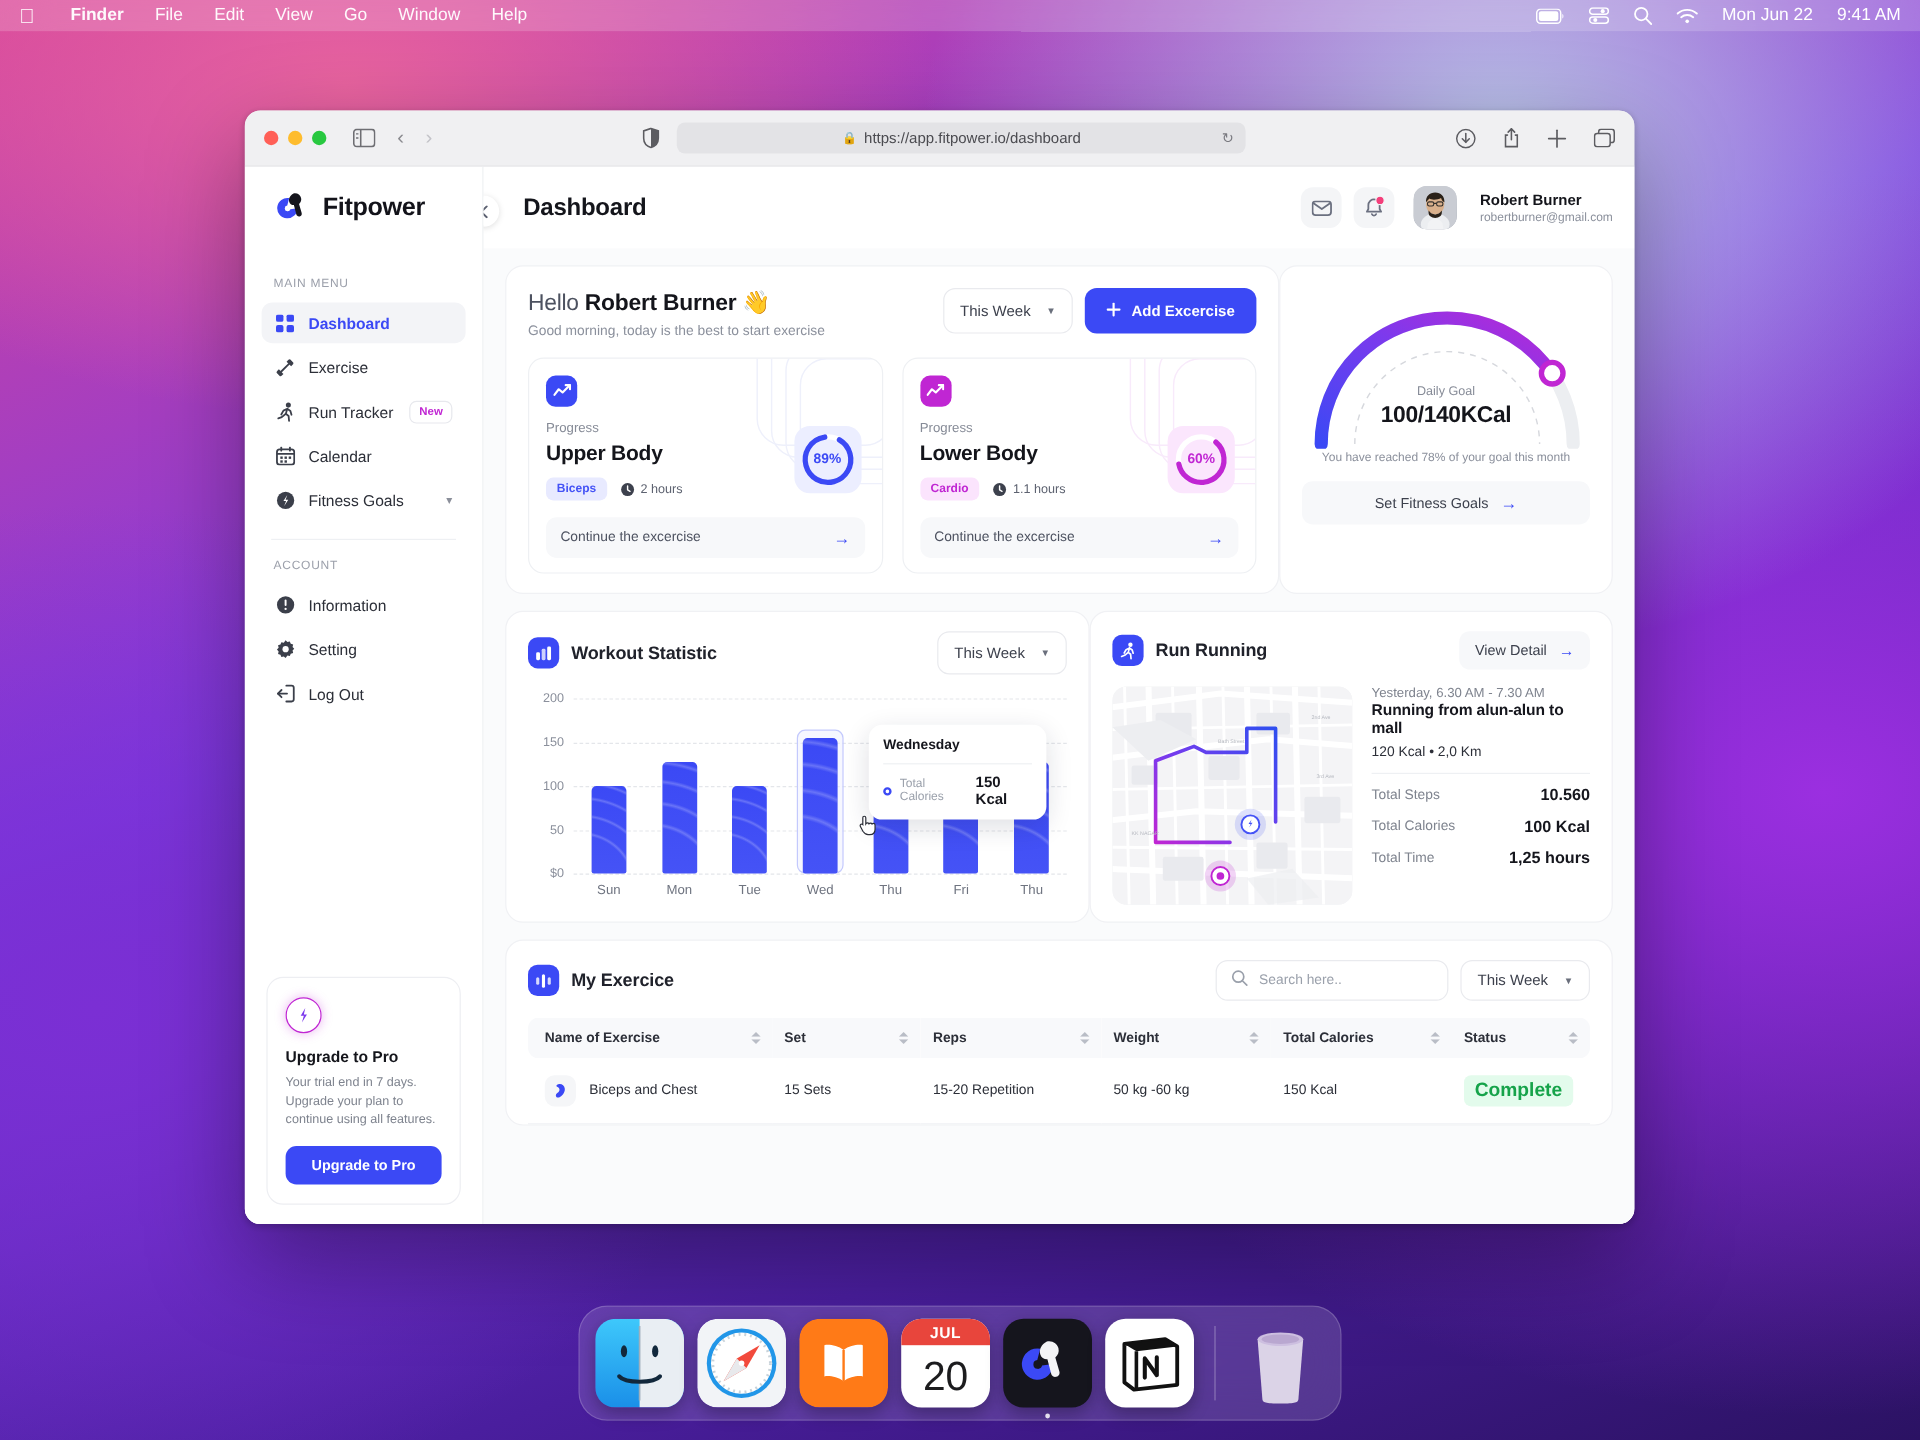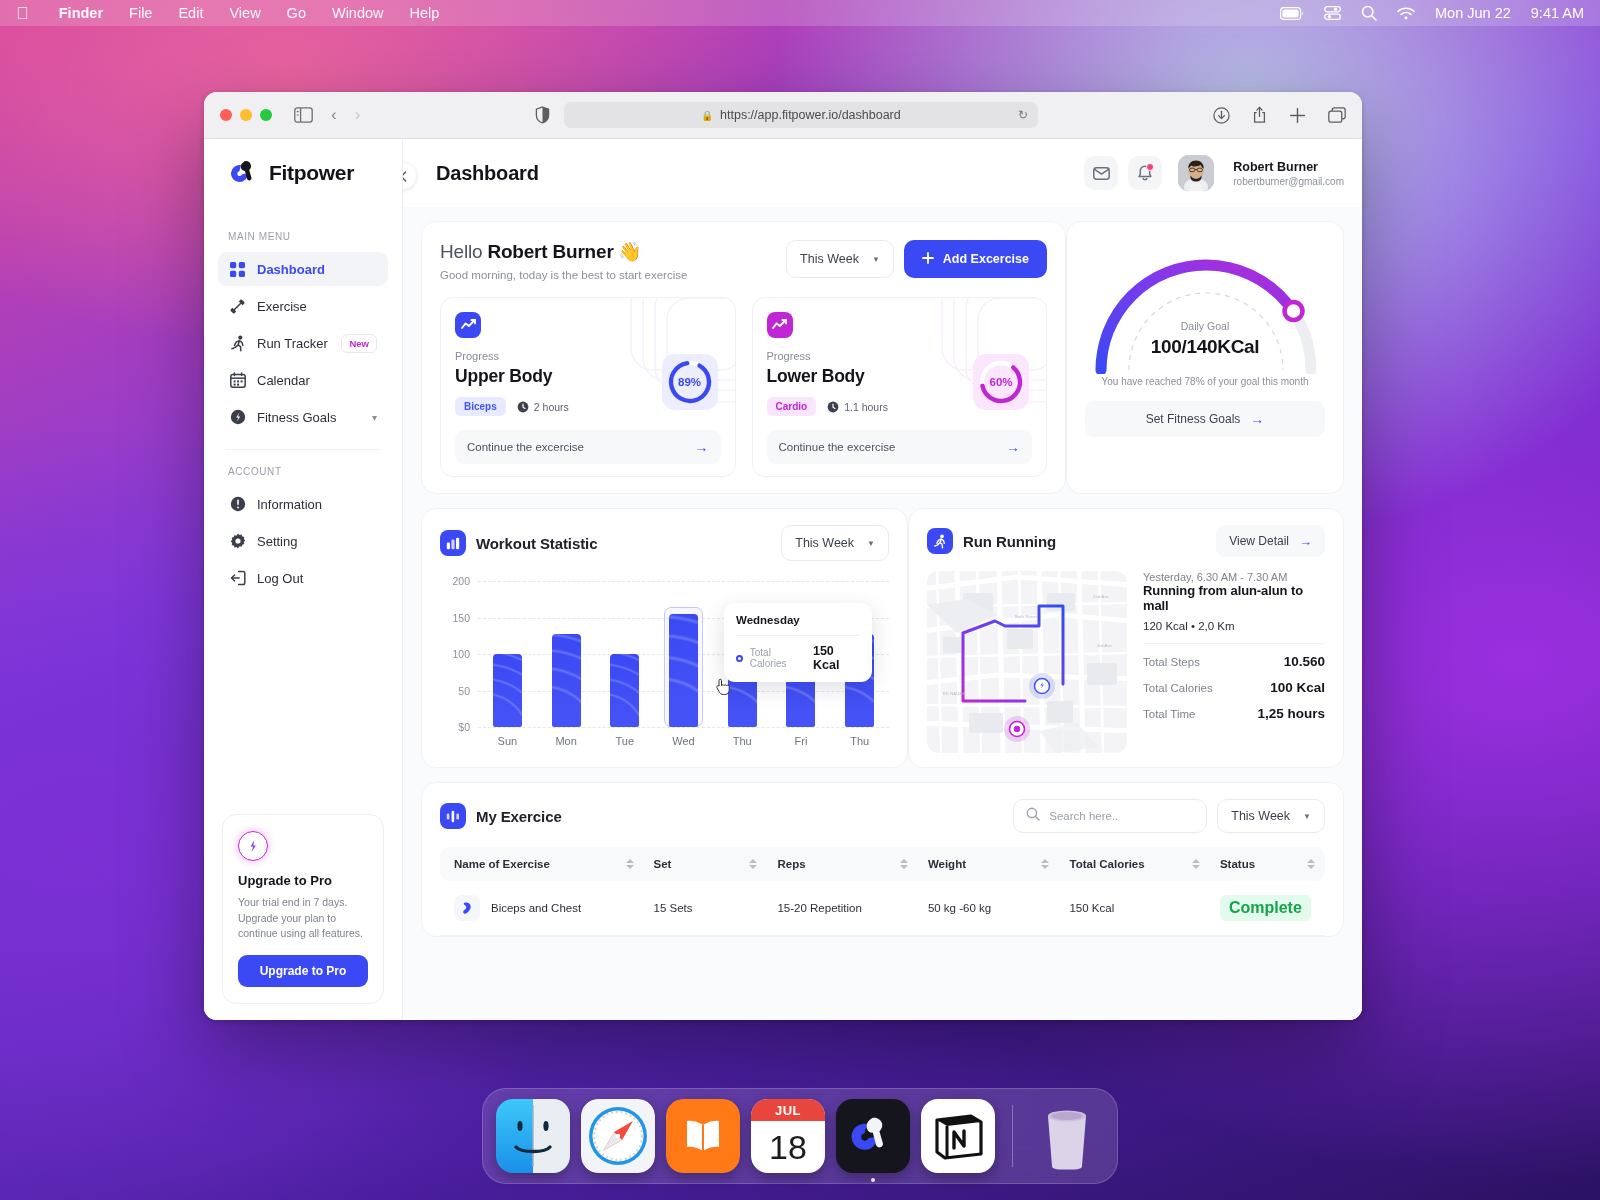--- a/index.html
+++ b/index.html
@@ -1056,21 +1056,21 @@
         <rect width="74" height="74" rx="17" fill="#ff7a17"></rect>
         <path d="M37 26c-5-4-13-5-16-4v26c3-1 11 0 16 4z" fill="#fff"></path>
         <path d="M37 26c5-4 13-5 16-4v26c-3-1-11 0-16 4z" fill="#fff"></path>
         <path d="M37 26v26" stroke="#ff7a17" stroke-width="2"></path>
       </svg>
     </div>
   </div>
   <div class="dock-wrap">
     <div class="dock-app" style="background:#fff;flex-direction:column;">
       <div style="width:100%;height:22px;background:#e8453c;color:#fff;font-size:13px;font-weight:700;display:flex;align-items:center;justify-content:center;letter-spacing:.5px;">JUL</div>
-      <div style="flex:1;display:flex;align-items:center;justify-content:center;font-size:34px;color:#1c1c1e;font-weight:400;">18</div>
+      <div style="flex:1;display:flex;align-items:center;justify-content:center;font-size:34px;color:#1c1c1e;font-weight:400;">20</div>
     </div>
   </div>
   <div class="dock-wrap">
     <div class="dock-app" style="background:#15151d;">
       <svg width="46" height="46" viewBox="0 0 30 30">
         <path d="M18 15.5a8.5 8.5 0 1 1-7 -8.4l-1.6 6.2a2.4 2.4 0 1 0 2.6 3z" fill="#3b49f5"></path>
         <path d="M14.6 3.2c3.1-.6 5.6 1.1 6.3 3.7.5 2-.3 3.8-1.7 5l2.2 7.6c.4 1.4-.4 2.6-1.7 2.9-1.3.3-2.5-.5-2.8-1.8l-2-7.7c-1.8.1-3.4-.9-3.9-2.8-.7-2.6.6-5.3 3.6-6.9z" fill="#f4f4f6"></path>
       </svg>
     </div>
     <span class="run-dot"></span>

